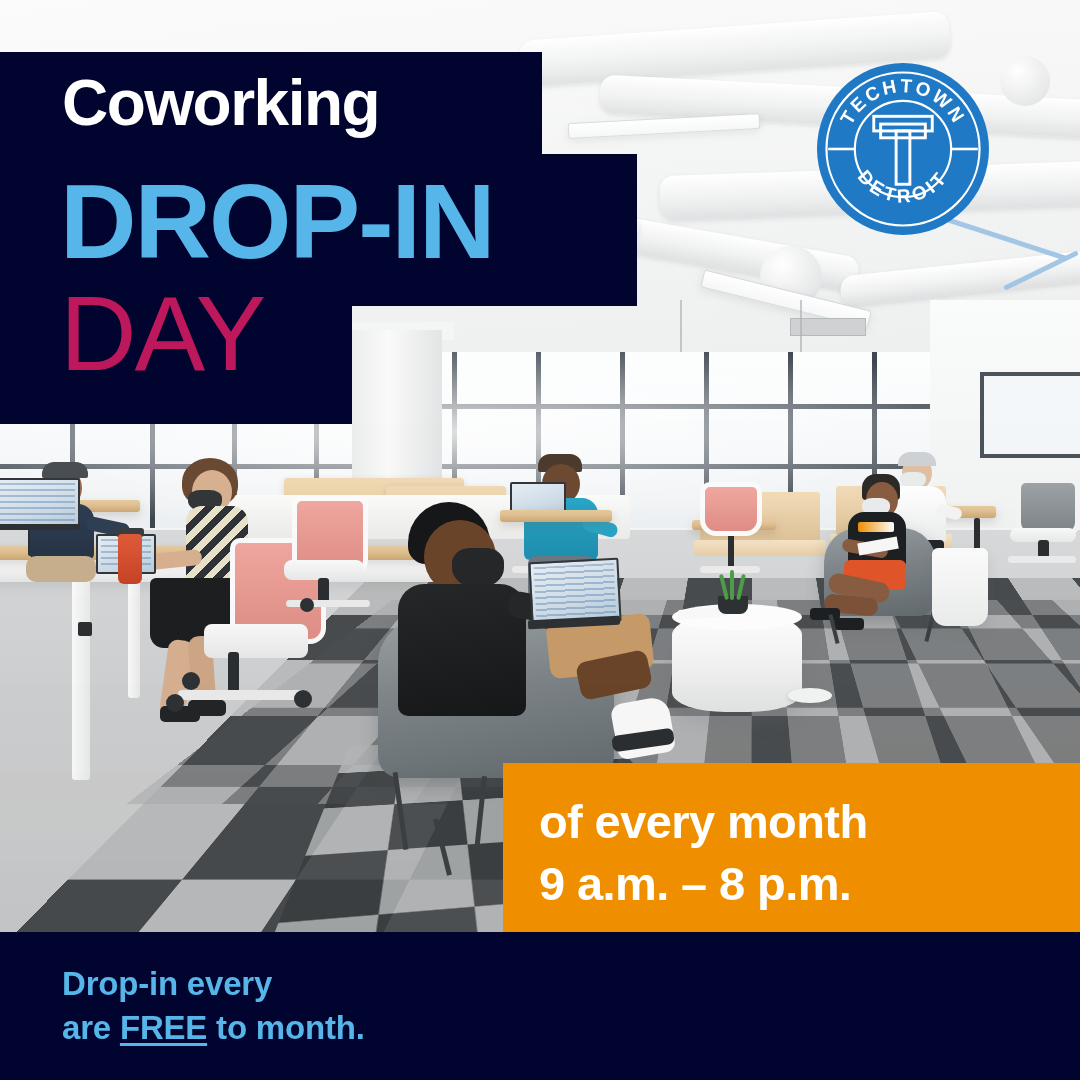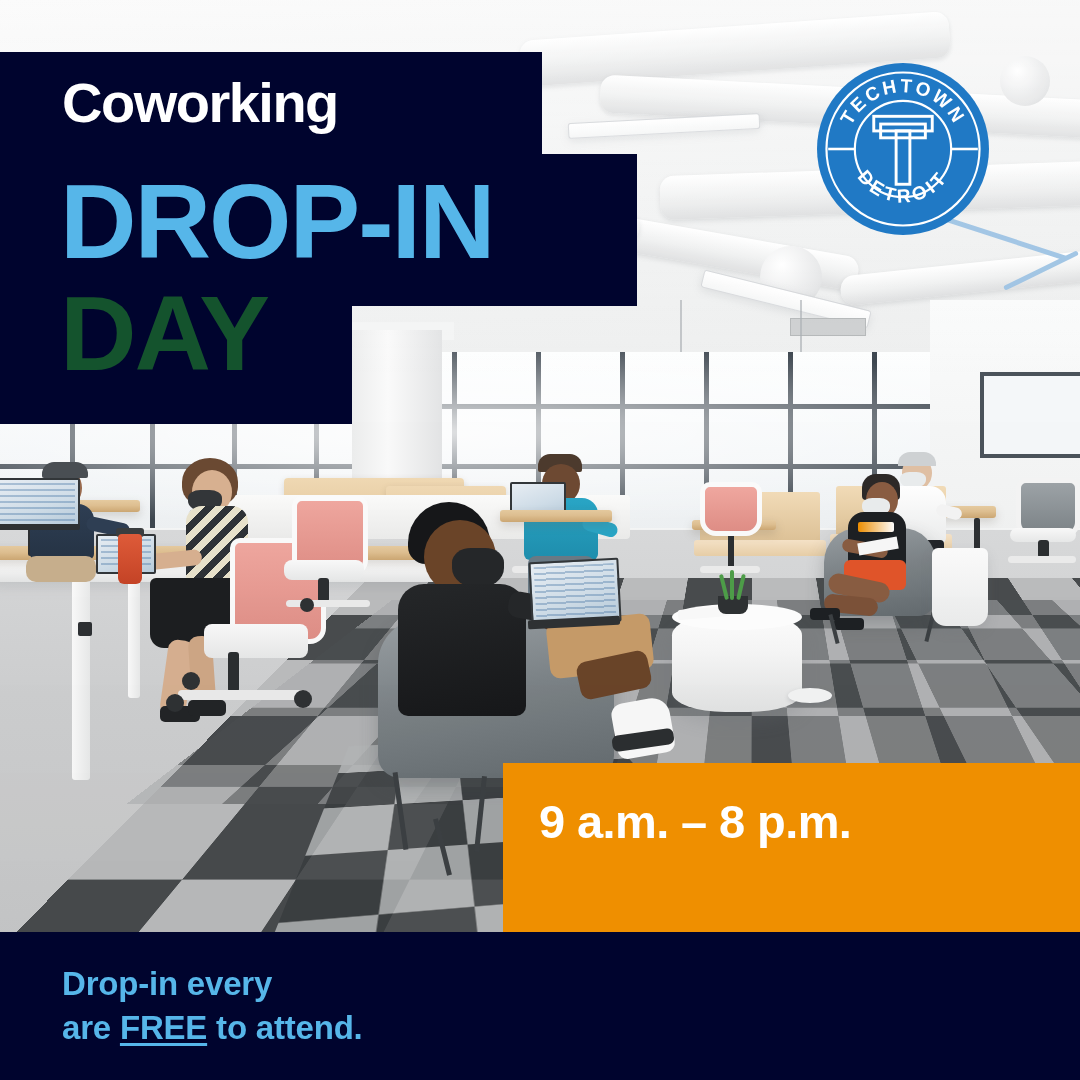--- a/index.html
+++ b/index.html
@@ -303,32 +303,32 @@
   
   .navy-block {
     position: absolute;
     background: #00042e;
   }
   #navy-1 { left: 0;   top: 52px;  width: 542px; height: 102px; }
   #navy-2 { left: 0;   top: 154px; width: 637px; height: 152px; }
   #navy-3 { left: 0;   top: 306px; width: 352px; height: 118px; }
   .h-coworking {
     position: absolute; left: 62px; top: 63px;
-    font-size: 56px; line-height: 80px; font-weight: 700;
+    font-size: 64px; line-height: 80px; font-weight: 700;
     color: #ffffff; letter-spacing: -1.5px; text-align: center;
   }
   .h-dropin {
     position: absolute; left: 60px; top: 168px;
     font-size: 106px; line-height: 106px; font-weight: 700;
     color: #56b6e9; letter-spacing: -2px;
   }
   .h-day {
     position: absolute; left: 60px; top: 280px;
-    font-size: 106px; line-height: 106px; font-weight: 700;
-    color: #14532d; letter-spacing: -2px;
+    font-size: 106px; line-height: 106px; font-weight: 400;
+    color: #be185d; letter-spacing: -2px;
   }
 
   
   .logo {
     position: absolute; left: 817px; top: 63px; width: 172px; height: 172px;
   }
   .logo svg { display: block; width: 172px; height: 172px; }
 
   
   .orange-box {
@@ -595,22 +595,23 @@
       <text font-family="'Liberation Sans', sans-serif" font-size="22" font-weight="700" fill="#ffffff" letter-spacing="3.2">
         <textPath href="#arcTop" startOffset="50%" text-anchor="middle">TECHTOWN</textPath>
       </text>
       <text font-family="'Liberation Sans', sans-serif" font-size="22" font-weight="700" fill="#ffffff" letter-spacing="4.4">
         <textPath href="#arcBottom" startOffset="50%" text-anchor="middle">DETROIT</textPath>
       </text>
     </svg>
   </div>
 
   <div class="orange-box">
+    <div class="orange-line">of every month</div>
     <div class="orange-line">9 a.m. – 8 p.m.</div>
   </div>
 
   <div class="bottom-bar"></div>
   <div class="free-text">
     <div>Drop-in every</div>
-    <div><span>are </span><u>FREE</u><span> to attend.</span></div>
+    <div><span>are </span><u>FREE</u><span> to month.</span></div>
   </div>
 
 </div>
 
 </body></html>

